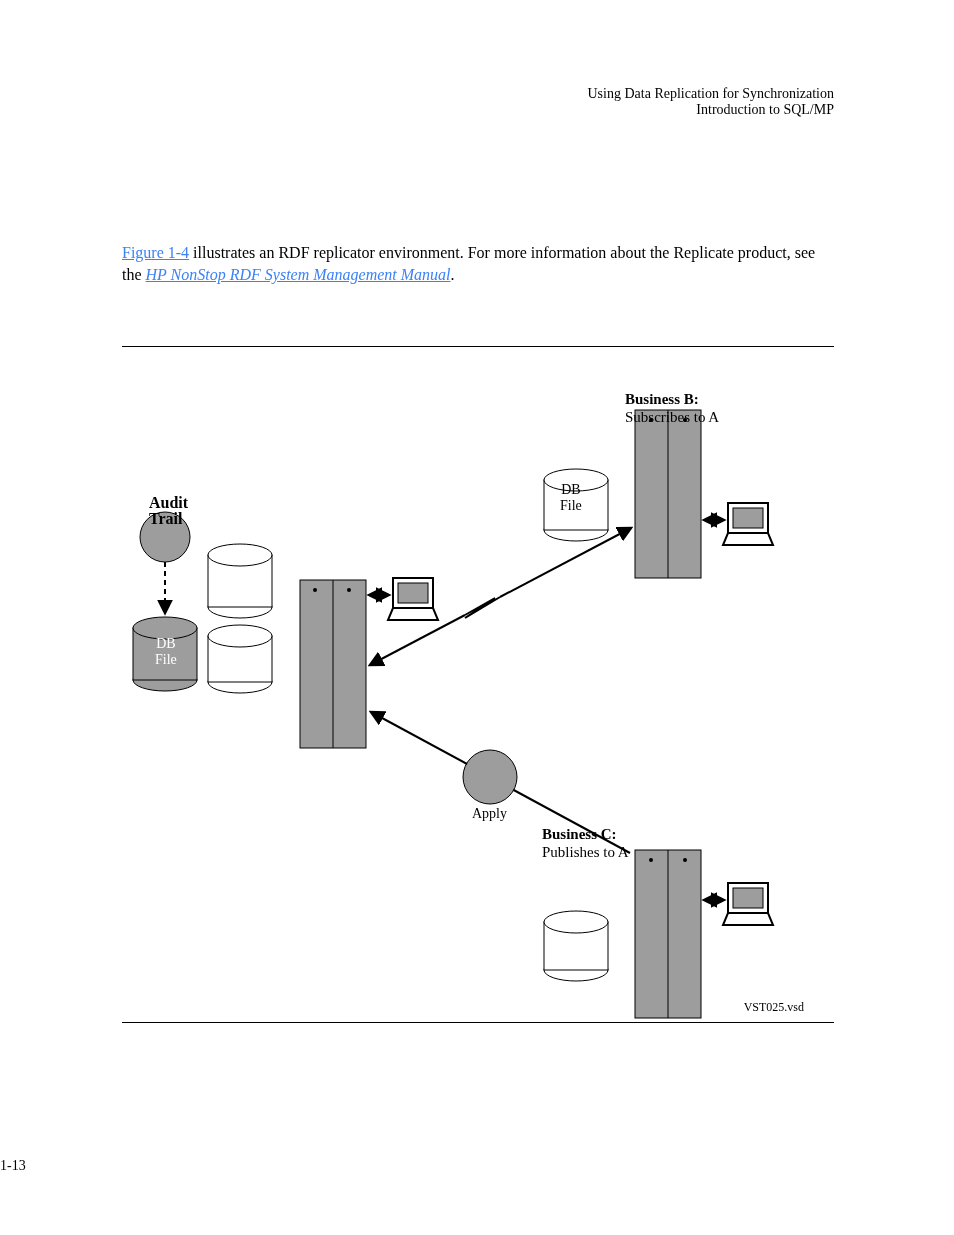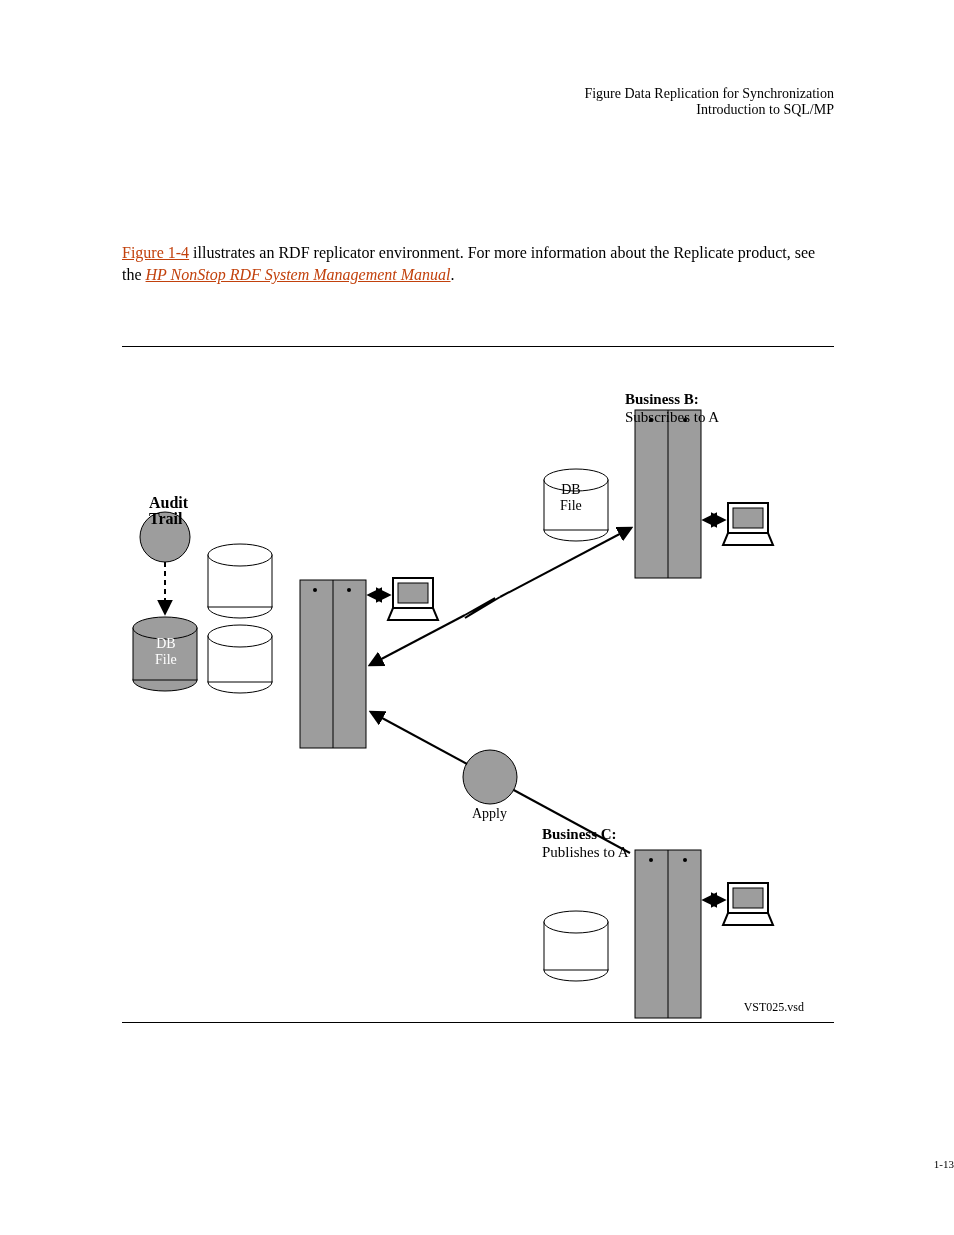--- a/index.html
+++ b/index.html
@@ -1,30 +1,30 @@
 <!DOCTYPE html>
 <html><head>
 <meta charset="utf-8">
 <style>
   html,body{margin:0;padding:0;background:#fff;font-family:"Times New Roman",serif;color:#000}
   .page{width:954px;height:1235px;position:relative;margin:0 auto}
   .abs{position:absolute}
   .header-right{right:120px;text-align:right}
-  a.link{color:#c2410c;text-decoration:underline}
+  a.link{color:#3b82f6;text-decoration:underline}
   .fig-num{font-style:italic;font-weight:bold}
   .fig-title{font-style:italic}
   hr.rule{border:none;border-top:1px solid #000;height:0;margin:0}
   svg{display:block}
 </style>
 </head>
 <body>
 <div class="page">
 
 <div class="abs header-right" style="top:86px;font-size:14px;">
-  <div>Figure Data Replication for Synchronization</div>
+  <div>Using Data Replication for Synchronization</div>
   <div>Introduction to SQL/MP</div>
 </div>
 
 <div class="abs" style="left:122px;top:242px;width:712px;font-size:16px;line-height:22px;">
   <a class="link">Figure 1-4</a><span> illustrates an RDF replicator environment.  For more information about the Replicate product, see the </span><a class="link" style="font-style:italic">HP NonStop RDF System Management Manual</a><span>.</span>
 </div>
 
 <hr class="rule abs" style="left:122px;top:346px;width:712px;">
 
 <svg class="abs" style="left:105px;top:360px;" width="750" height="670" viewBox="0 0 750 670">
@@ -144,15 +144,15 @@
 <div class="abs" style="left:542px;top:825px;font-size:15px;line-height:18px;">
   <div style="font-weight:bold">Business C:</div>
   <div>Publishes to A</div>
 </div>
 <div class="abs" style="left:472px;top:806px;font-size:14px;text-align:center;">Apply</div>
 
 <div class="abs" style="right:150px;top:1000px;font-size:12px;margin-left:24px;">VST025.vsd</div>
 
 <hr class="rule abs" style="left:122px;top:1022px;width:712px;">
 
-<div class="abs" style="left:0;width:954px;top:1158px;text-align:right;font-size:11px;">1-13</div>
+<div class="abs" style="left:0;width:954px;top:1158px;text-align:left;font-size:14px;">1-13</div>
 
 </div>
 
 </body></html>

